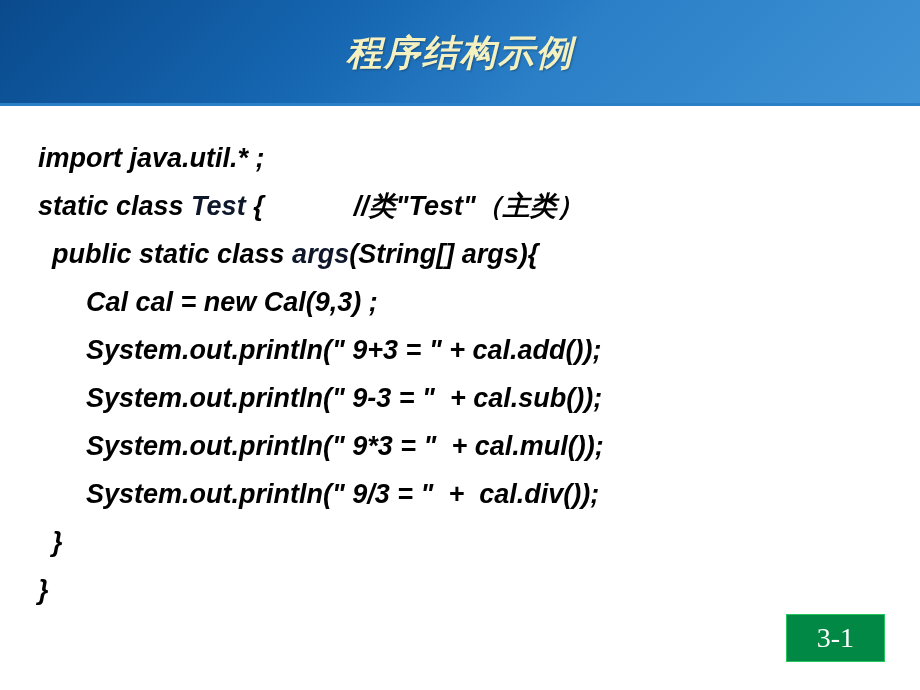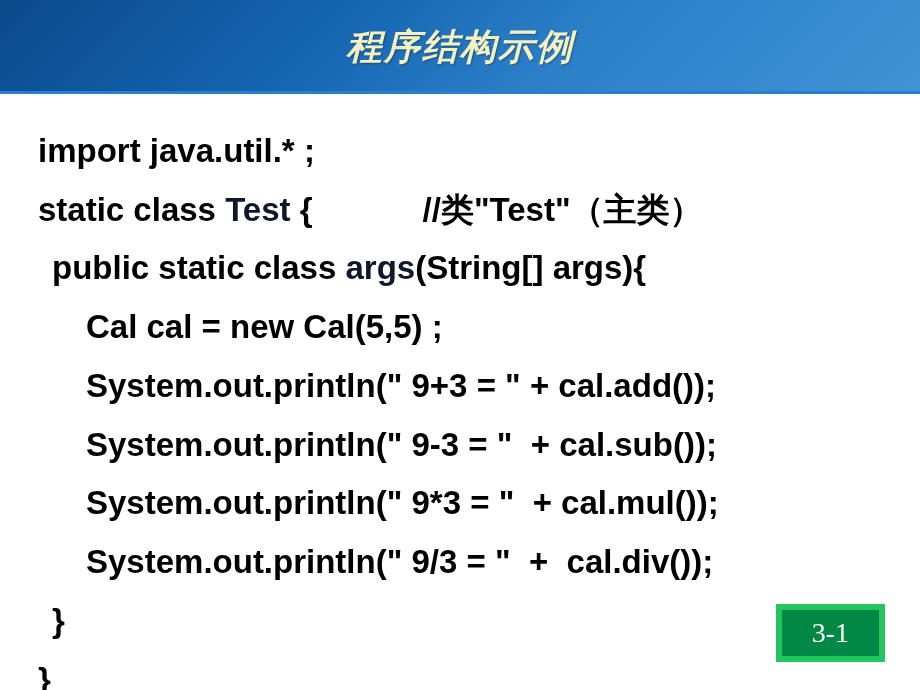--- a/index.html
+++ b/index.html
@@ -11,21 +11,21 @@
     body {
       width: 920px;
       height: 690px;
       background: #ffffff;
       font-family: Arial, "Microsoft YaHei", sans-serif;
       position: relative;
       overflow: hidden;
     }
     
     .header {
-      height: 94px;
+      height: 106px;
       background: linear-gradient(135deg, #0a4a8c 0%, #1565b0 35%, #2a7fc7 60%, #4093d4 100%);
       position: relative;
       display: flex;
       align-items: center;
       justify-content: center;
     }
     
     .header::after {
       content: "";
       position: absolute;
@@ -43,26 +43,27 @@
       color: #f5f0c0;
       letter-spacing: 2px;
       text-shadow: 1px 1px 2px rgba(0,0,0,0.3);
     }
     
     .content {
       padding: 28px 38px 20px 38px;
     }
     
     .code-line {
-      font-size: 33px;
+      font-size: 27px;
       font-weight: bold;
       color: #000000;
       line-height: 1.78;
       white-space: pre;
       font-family: Arial, sans-serif;
+      font-style: italic;
     }
     
     .indent-1 {
       padding-left: 14px;
     }
     
     .indent-2 {
       padding-left: 48px;
     }
     
@@ -76,35 +77,35 @@
     
     .page-badge {
       position: absolute;
       bottom: 28px;
       right: 35px;
       background: #008844;
       color: #ffffff;
       padding: 7px 30px;
       font-size: 28px;
       font-family: "Times New Roman", serif;
-      border: 6px solid #22c55e;
+      border: 1px solid #22c55e;
     }
   </style>
 </head>
 <body>
 
 <div class="header">
   <div class="title">程序结构示例</div>
 </div>
 
 <div class="content">
   <div class="code-line">import java.util.* ;</div>
   <div class="code-line"><span>static class </span><span class="keyword-red">Test</span><span> {            </span><span class="comment-black">//类"Test"（主类）</span></div>
   <div class="code-line indent-1"><span>public static class </span><span class="keyword-red">args</span><span>(String[] args){</span></div>
-  <div class="code-line indent-2">Cal cal = new Cal(5,5) ;</div>
+  <div class="code-line indent-2">Cal cal = new Cal(9,3) ;</div>
   <div class="code-line indent-2">System.out.println(" 9+3 = " + cal.add());</div>
   <div class="code-line indent-2">System.out.println(" 9-3 = "  + cal.sub());</div>
   <div class="code-line indent-2">System.out.println(" 9*3 = "  + cal.mul());</div>
   <div class="code-line indent-2">System.out.println(" 9/3 = "  +  cal.div());</div>
   <div class="code-line indent-1">}</div>
   <div class="code-line">}</div>
 </div>
 
 <div class="page-badge">3-1</div>
 

